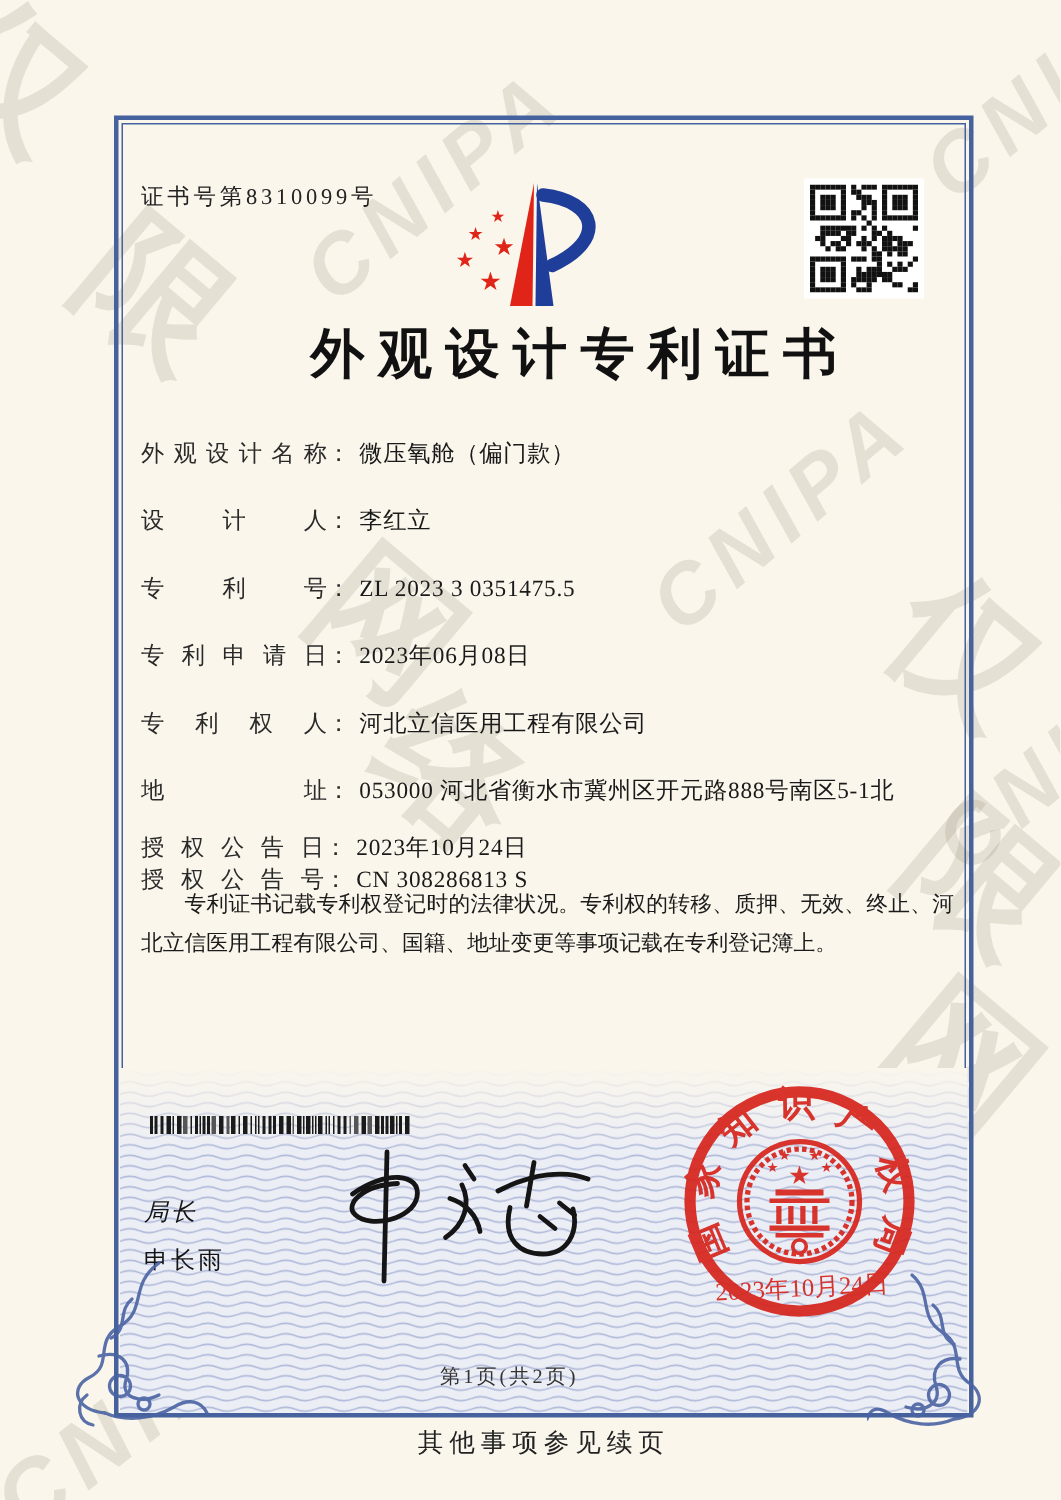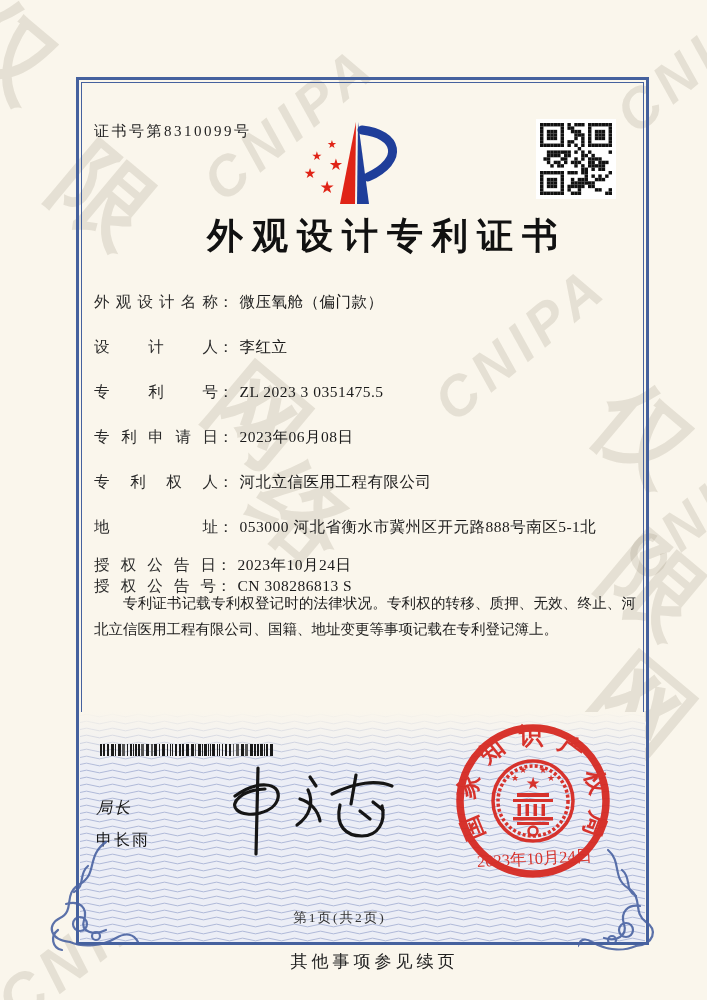--- a/index.html
+++ b/index.html
@@ -39,21 +39,21 @@
   .barcode{position:absolute;left:100px;top:744px;height:12px;display:flex;align-items:stretch;}
   .barcode i{display:block;}
   .signer-title{position:absolute;left:96px;top:798px;font-family:"Liberation Sans",sans-serif;
                 font-size:16px;color:#141414;letter-spacing:2px;font-style:italic;}
   .signer-name{position:absolute;left:96px;top:830px;font-family:"Liberation Sans",sans-serif;
                font-size:16px;color:#141414;letter-spacing:2px;}
   .signature{position:absolute;left:205px;top:760px;width:195px;height:102px;}
   .seal{position:absolute;left:445px;top:713px;width:180px;height:180px;}
   .page-ind{position:absolute;left:76px;top:909px;width:527px;text-align:center;
             font-size:13.5px;letter-spacing:2px;color:#333;}
-  .footer-note{position:absolute;left:88px;top:950px;width:573px;text-align:center;
+  .footer-note{position:absolute;left:76px;top:950px;width:573px;text-align:center;
                font-size:17px;letter-spacing:4px;color:#222;}
   .ornament{position:absolute;pointer-events:none;}
 </style>
 </head>
 <body>
 
 <div class="page">
 
   <div id="wm-layer">
       <span class="wm" style="left: 2px; top: -16px; font-size: 95px; transform: rotate(40deg);">仅</span>

